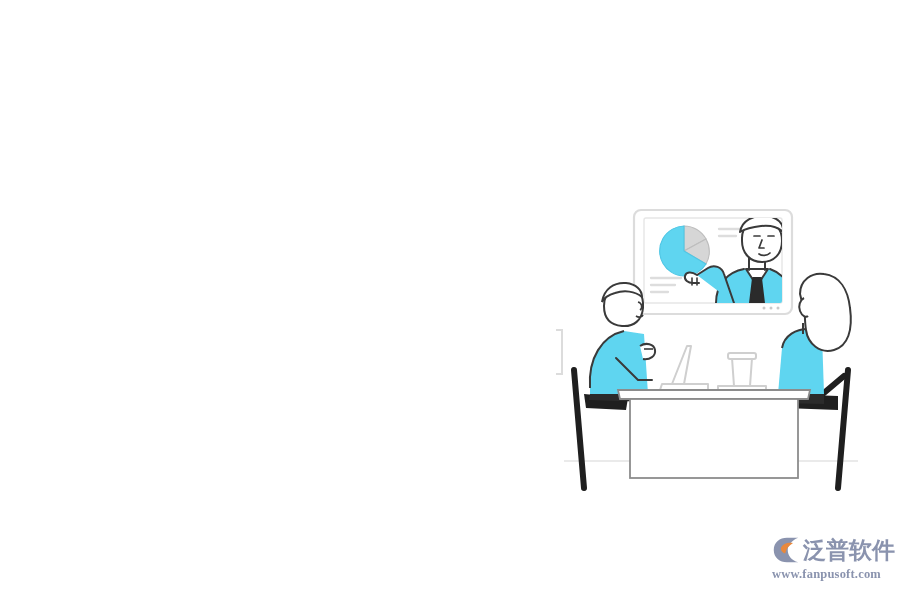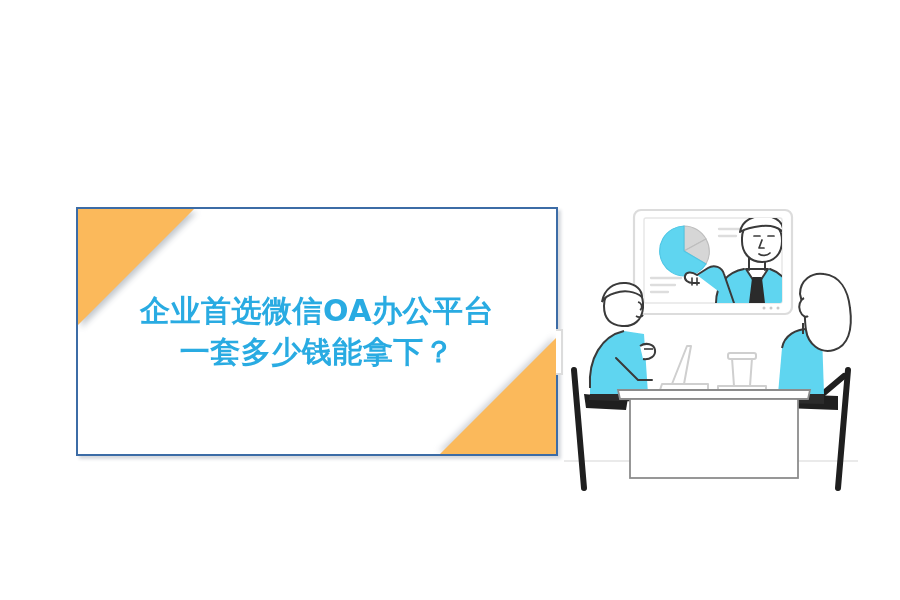--- a/index.html
+++ b/index.html
@@ -130,32 +130,20 @@
     letter-spacing: 0.2px;
     margin-top: 1px;
     white-space: nowrap;
   }
 </style>
 </head>
 <body>
 
 <div id="stage">
 
-  <div id="banner-box">
-
-    <div id="corner-triangle-tl"></div>
-
-    <div id="corner-triangle-br"></div>
-
-    <div id="banner-text-block">
-      <div class="banner-line">企业首选微信OA办公平台</div>
-      <div class="banner-line">一套多少钱能拿下？</div>
-    </div>
-
-  </div>
 
   <div id="illustration">
     <svg width="310" height="296" viewBox="0 0 310 296" xmlns="http://www.w3.org/2000/svg">
 
       <line x1="8" y1="263" x2="302" y2="263" stroke="#e3e3e3" stroke-width="1.6"></line>
 
       <g>
         <rect x="78" y="12" width="158" height="104" rx="7" ry="7" fill="#ffffff" stroke="#dcdcdc" stroke-width="2.2"></rect>
         <rect x="88" y="20" width="138" height="85" rx="2" ry="2" fill="#ffffff" stroke="#e6e6e6" stroke-width="1.4"></rect>
         <clipPath id="screenClip">
@@ -263,14 +251,24 @@
 
       <g>
         <path d="M 62 192 L 254 192 L 252 201 L 64 201 Z" fill="#ffffff" stroke="#8c8c8c" stroke-width="1.8"></path>
         <rect x="74" y="201" width="168" height="79" fill="#ffffff" stroke="#8c8c8c" stroke-width="1.8"></rect>
       </g>
 
       <path d="M -2 132 L 6 132 L 6 176 L -2 176 Z" fill="#ffffff" stroke="#dcdcdc" stroke-width="2"></path>
     </svg>
   </div>
 
+  <div id="logo-block">
+    <div id="logo-row">
+      <svg id="logo-mark" viewBox="0 0 32 32">
+        <path d="M2 16 C2 7 9 2 17 2 L30 2 C22 5 18 11 18 16 C18 22 22 28 30 30 L17 30 C9 30 2 25 2 16 Z" fill="#8a93ae"></path>
+        <path d="M10 14 C12 9 18 7 24 8 C19 11 16 15 15 20 C12 19 10 17 10 14 Z" fill="#e8883c"></path>
+      </svg>
+      <div id="logo-wordmark">泛普软件</div>
+    </div>
+    <div id="logo-url">www.fanpusoft.com</div>
+  </div>
 
 </div>
 
 </body></html>

